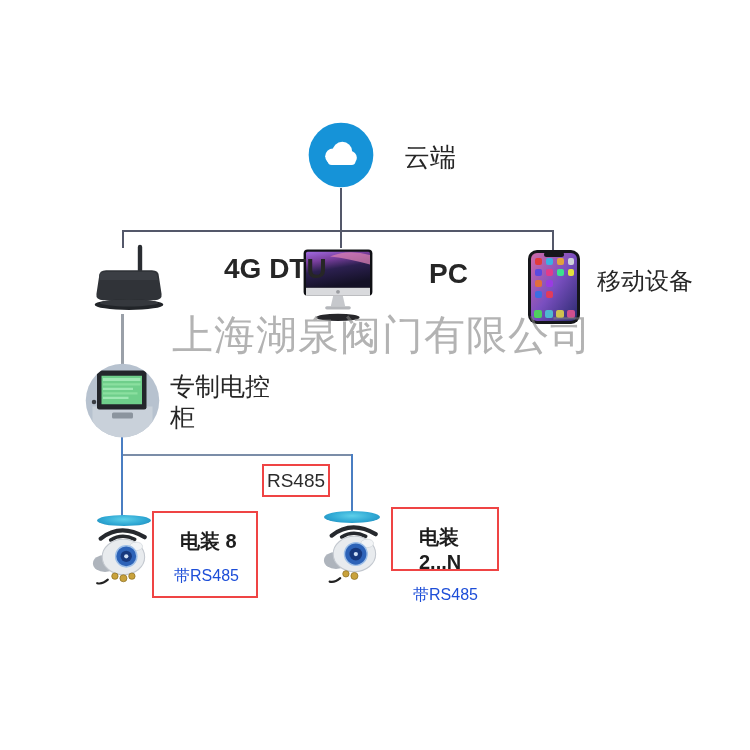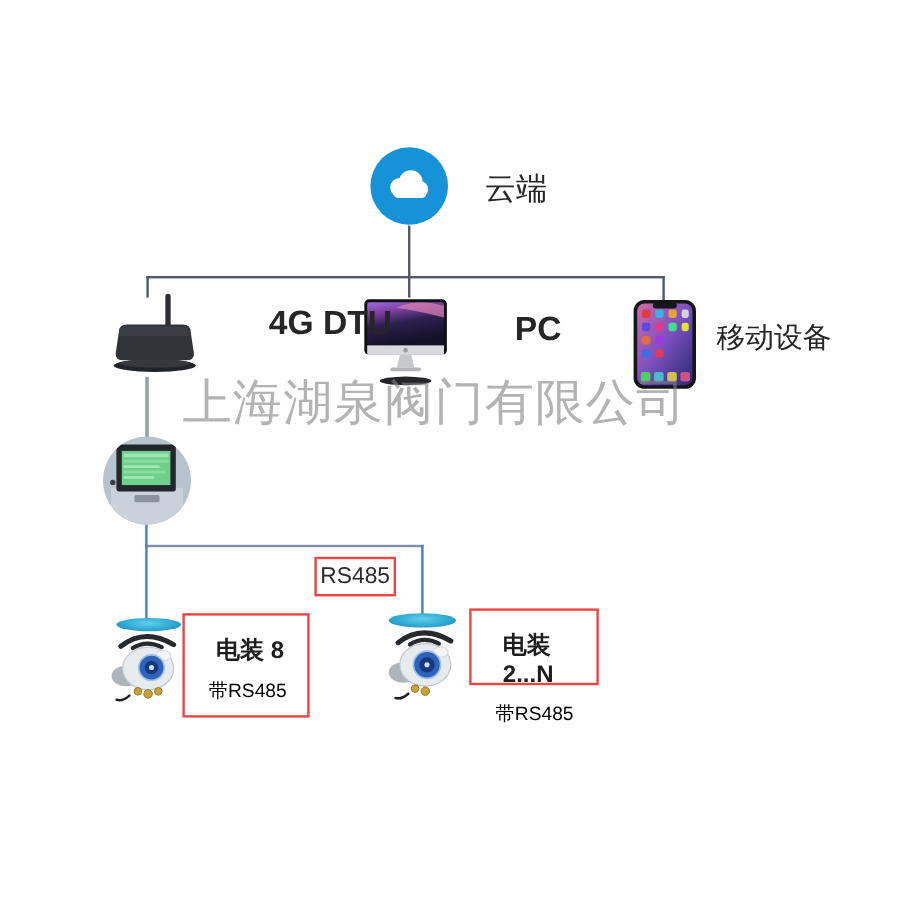--- a/index.html
+++ b/index.html
@@ -16,26 +16,26 @@
   .lbl-bold{font-size:28px;font-weight:700;margin-left:40px;}
   .lbl-mobile{font-size:24px;font-weight:500;}
   .lbl-cabinet{font-size:25px;font-weight:500;line-height:31px;white-space:normal;width:112px;}
   .labelbox{
     position:absolute;background:#fff;border:2px solid #ef4444;z-index:3;
     box-sizing:border-box;
   }
   .rs485box{display:flex;align-items:center;justify-content:center;
     font-size:19px;font-weight:500;color:#2b2b2b;}
   .actbox .title{display:block;margin:15px 0 0 26px;font-size:20px;font-weight:700;color:#1e1e1e;}
-  .actbox .subtitle{display:block;margin:11px 0 0 20px;font-size:16px;font-weight:500;color:#000000;}
+  .actbox .subtitle{display:block;margin:11px 0 0 20px;font-size:16px;font-weight:500;color:#1d4ed8;}
   .watermark{
     position:absolute;left:152px;top:308px;width:460px;z-index:5;
     font-family:Liberation Sans, sans-serif;
     font-size:41px;letter-spacing:1px;color:rgba(128,128,128,0.60);
-    white-space:nowrap;pointer-events:none;
+    white-space:nowrap;pointer-events:none;text-align:center;
   }
   .icon{position:absolute;z-index:2;}
   .disc{position:absolute;z-index:2;border-radius:50%;
     background:radial-gradient(ellipse at 50% 40%, #5ed0ea 0%, #2fa8d4 55%, #1f86b5 100%);}
 </style>
 </head>
 <body>
 
 <div id="stage">
 
@@ -147,20 +147,21 @@
         <rect x="24" y="20" width="50" height="4" fill="#9fe8b4"></rect>
         <rect x="24" y="27" width="50" height="3" fill="#8adf9f"></rect>
         <rect x="24" y="33" width="40" height="3" fill="#9fe8b4"></rect>
         <rect x="24" y="39" width="46" height="3" fill="#8adf9f"></rect>
         <rect x="24" y="45" width="34" height="3" fill="#9fe8b4"></rect>
         <rect x="36" y="66" width="28" height="8" rx="2" fill="#8b949e"></rect>
         <circle cx="12" cy="52" r="3" fill="#3a3e44"></circle>
       </g>
     </svg>
   </div>
+  <div class="dev-label lbl-cabinet" style="left:170px;top:371px;">专制电控柜</div>
 
   <div class="labelbox rs485box" style="left:262px;top:464px;width:68px;height:33px;">
     <span>RS485</span>
   </div>
 
   <div class="disc" style="left:97px;top:515px;width:54px;height:11px;"></div>
   <div class="icon" style="left:86px;top:523px;width:72px;height:68px;">
     <svg width="72" height="68" viewBox="0 0 100 96">
       <path d="M20 22 Q48 0 82 20" fill="none" stroke="#26292e" stroke-width="6" stroke-linecap="round"></path>
       <path d="M34 24 Q50 14 68 23" fill="none" stroke="#26292e" stroke-width="5" stroke-linecap="round"></path>

